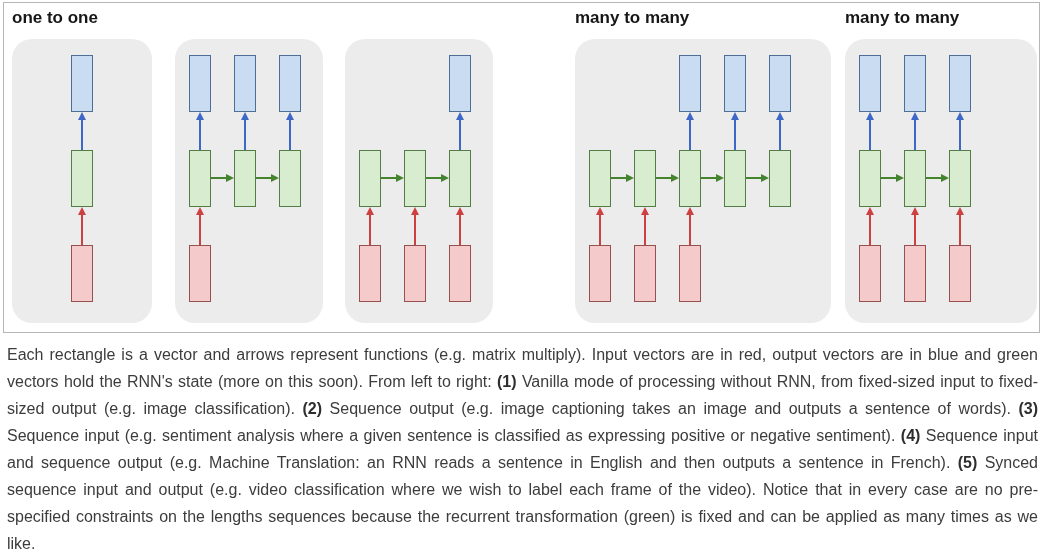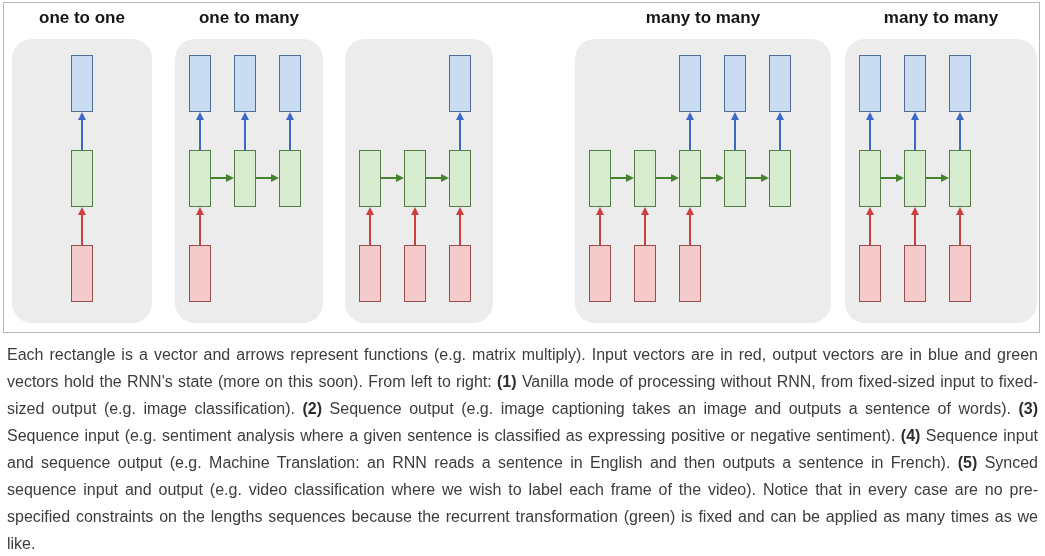--- a/index.html
+++ b/index.html
@@ -1,18 +1,18 @@
 <!DOCTYPE html>
 <html><head>
 <meta charset="utf-8">
 <style>
   html,body{margin:0;padding:0;background:#ffffff;}
   body{width:1045px;height:556px;overflow:hidden;font-family:"Liberation Sans",sans-serif;position:relative;}
   .figure{position:relative;margin:2px 3px 0 3px;width:1037px;height:331px;border:1px solid #b6b6b6;background:#ffffff;box-sizing:border-box;}
-  .panel-label{position:absolute;top:5px;font-weight:bold;font-size:17px;color:#161616;text-align:center;white-space:nowrap;}
+  .panel-label{position:absolute;top:5px;font-weight:bold;font-size:17px;color:#161616;white-space:nowrap;}
   .panel{position:absolute;top:36px;height:284px;border-radius:20px;}
   .vecbox{position:absolute;width:22px;height:57px;border:1.5px solid;box-sizing:border-box;}
   .varrow{position:absolute;width:10px;height:38px;}
   .vhead{position:absolute;left:1px;top:0;width:0;height:0;border-left:4px solid transparent;border-right:4px solid transparent;border-bottom:8px solid #000;}
   .vshaft{position:absolute;left:4px;top:6px;width:2px;height:32px;}
   .harrow{position:absolute;width:23px;height:10px;}
   .hhead{position:absolute;right:0;top:1px;width:0;height:0;border-top:4px solid transparent;border-bottom:4px solid transparent;border-left:8px solid #000;}
   .hshaft{position:absolute;left:0;top:4px;height:2px;width:16px;}
   .caption{margin:8px 7px 0 7px;font-size:16px;line-height:27px;text-align:justify;color:#3c3c3c;}
   .caption b{color:#2e2e2e;}
@@ -28,21 +28,20 @@
       <div class="varrow" style="left: 65px; top: 168px;">
         <div class="vhead" style="border-bottom-color: rgb(205, 64, 64);"></div>
         <div class="vshaft" style="background: rgb(205, 64, 64);"></div>
       </div>
       <div class="vecbox" style="left: 59px; top: 16px; background: rgb(202, 220, 242); border-color: rgb(79, 110, 150);"></div>
       <div class="varrow" style="left: 65px; top: 73px;">
         <div class="vhead" style="border-bottom-color: rgb(62, 104, 200);"></div>
         <div class="vshaft" style="background: rgb(62, 104, 200);"></div>
       </div>
     </div>
-    <div class="panel-label" style="left: 171px; width: 148px;">one to many</div>
     <div class="panel" style="left: 171px; width: 148px; background: rgb(236, 236, 236);">
       <div class="vecbox" style="left: 14px; top: 111px; background: rgb(216, 236, 208); border-color: rgb(83, 125, 68);"></div>
       <div class="vecbox" style="left: 59px; top: 111px; background: rgb(216, 236, 208); border-color: rgb(83, 125, 68);"></div>
       <div class="vecbox" style="left: 104px; top: 111px; background: rgb(216, 236, 208); border-color: rgb(83, 125, 68);"></div>
       <div class="vecbox" style="left: 14px; top: 206px; background: rgb(245, 202, 202); border-color: rgb(150, 80, 79);"></div>
       <div class="varrow" style="left: 20px; top: 168px;">
         <div class="vhead" style="border-bottom-color: rgb(205, 64, 64);"></div>
         <div class="vshaft" style="background: rgb(205, 64, 64);"></div>
       </div>
       <div class="vecbox" style="left: 14px; top: 16px; background: rgb(202, 220, 242); border-color: rgb(79, 110, 150);"></div>

